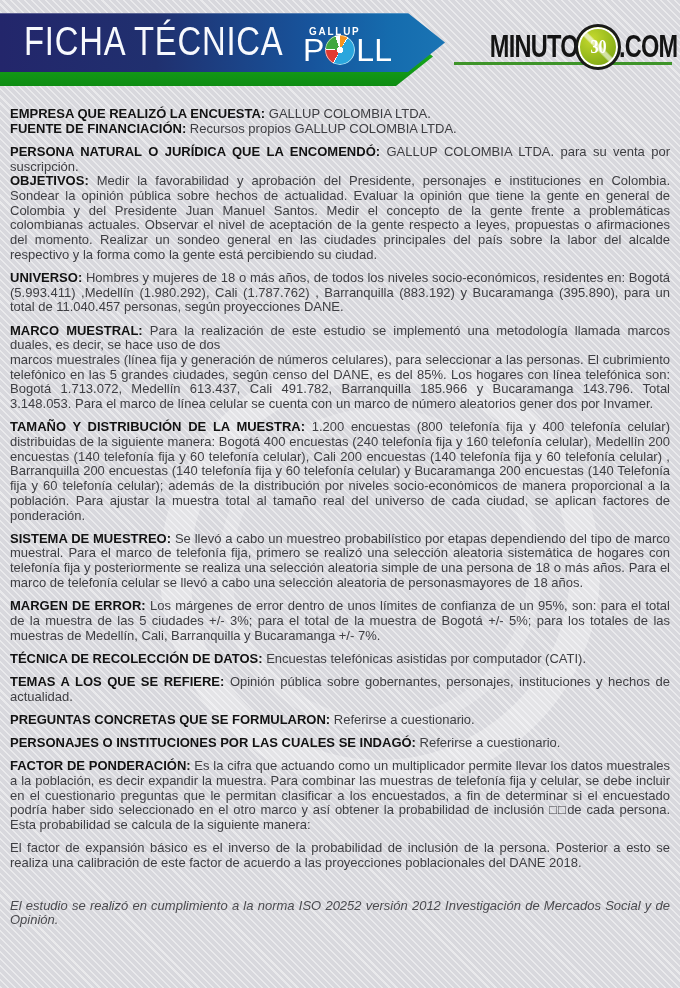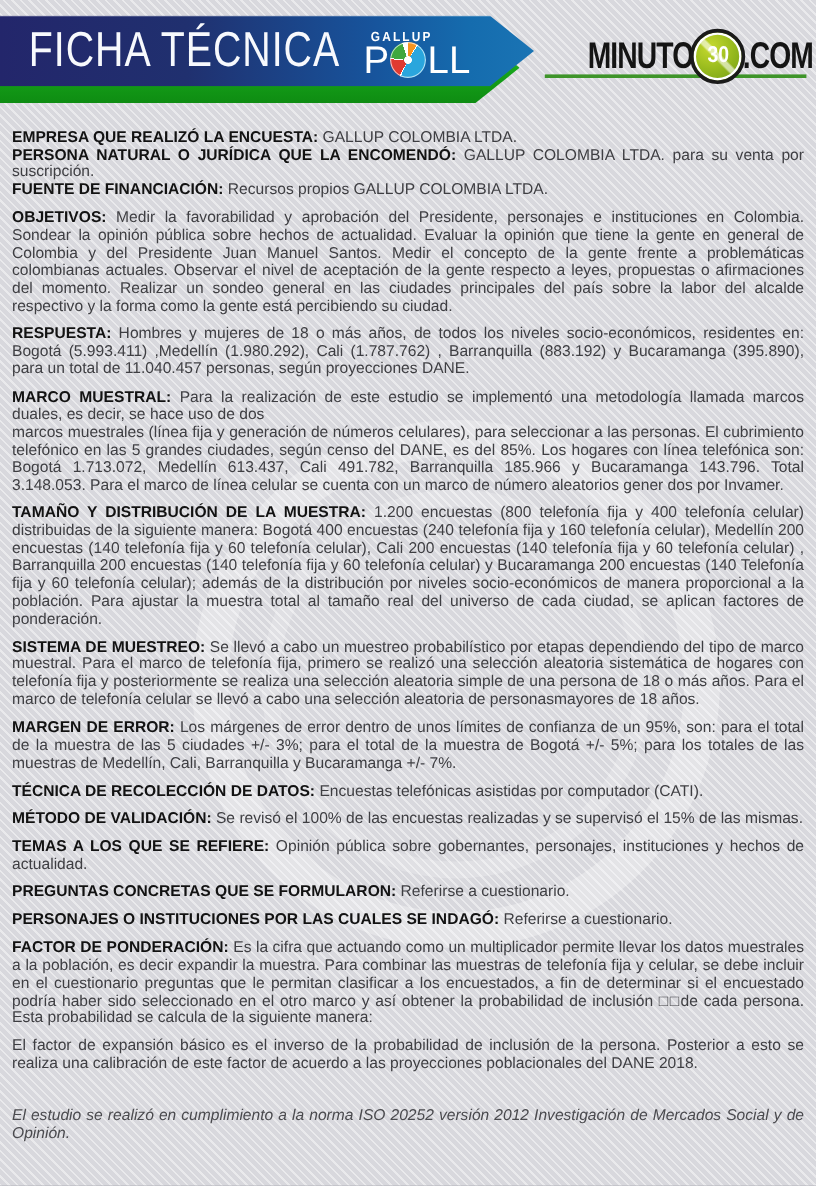--- a/index.html
+++ b/index.html
@@ -80,20 +80,21 @@
   .m-tld{transform-origin:left center;}
   .m-circle{
     position:relative;flex:0 0 auto;width:40px;height:40px;margin:0 -2px;
     border-radius:50%;border:3px solid #1a1a1a;
     background:
       linear-gradient(45deg, rgba(0,0,0,0) 44%, rgba(255,255,255,.6) 47%, rgba(255,255,255,.6) 53%, rgba(0,0,0,0) 56%),
       radial-gradient(circle at 35% 30%, #c6da2e, #93b71c 55%, #6f9a12);
     box-shadow:inset 0 0 0 2px #ffffff;
     display:flex;align-items:center;justify-content:center;
     z-index:1;
+    font-family:Liberation Serif, serif;
   }
   .m-circle i{font-style:normal;font-weight:800;font-size:19px;color:#fff;transform:scaleX(.85);}
   
   .content{
     position:relative;z-index:1;
     padding:11px 10px 0 10px;
     color:#3e3e42;
     font-size:13px;line-height:14.7px;
   }
   .para{margin:0 0 8.5px;text-align:justify;}
@@ -131,42 +132,41 @@
             <i>30</i>
           </span>
         <span class="m-tld">.COM</span>
       </div>
     </div>
   </div>
 
   <div class="content" id="content">
     <p class="para tight"><b class="lbl">EMPRESA QUE REALIZÓ LA ENCUESTA: </b><span class="txt">GALLUP COLOMBIA LTDA.</span></p>
 
+    <p class="para"><b class="lbl">FUENTE DE FINANCIACIÓN: </b><span class="txt">Recursos propios GALLUP COLOMBIA LTDA.</span></p>
+
     <p class="para tight"><b class="lbl">PERSONA NATURAL O JURÍDICA QUE LA ENCOMENDÓ: </b><span class="txt">GALLUP COLOMBIA LTDA. para su venta por suscripción.</span></p>
-
-    <p class="para"><b class="lbl">FUENTE DE FINANCIACIÓN: </b><span class="txt">Recursos propios GALLUP COLOMBIA LTDA.</span></p>
 
     <p class="para"><b class="lbl">OBJETIVOS: </b><span class="txt">Medir la favorabilidad y aprobación del Presidente, personajes e instituciones en Colombia. Sondear la opinión pública sobre hechos de actualidad. Evaluar la opinión que tiene la gente en general de Colombia y del Presidente Juan Manuel Santos. Medir el concepto de la gente frente a problemáticas colombianas actuales. Observar el nivel de aceptación de la gente respecto a leyes, propuestas o afirmaciones del momento. Realizar un sondeo general en las ciudades principales del país sobre la labor del alcalde respectivo y la forma como la gente está percibiendo su ciudad.</span></p>
 
-    <p class="para"><b class="lbl">RESPUESTA: </b><span class="txt">Hombres y mujeres de 18 o más años, de todos los niveles socio-económicos, residentes en: Bogotá (5.993.411) ,Medellín (1.980.292), Cali (1.787.762) , Barranquilla (883.192) y Bucaramanga (395.890), para un total de 11.040.457 personas, según proyecciones DANE.</span></p>
+    <p class="para"><b class="lbl">UNIVERSO: </b><span class="txt">Hombres y mujeres de 18 o más años, de todos los niveles socio-económicos, residentes en: Bogotá (5.993.411) ,Medellín (1.980.292), Cali (1.787.762) , Barranquilla (883.192) y Bucaramanga (395.890), para un total de 11.040.457 personas, según proyecciones DANE.</span></p>
 
     <p class="para preline"><b class="lbl">MARCO MUESTRAL: </b><span class="txt">Para la realización de este estudio se implementó una metodología llamada marcos duales, es decir, se hace uso de dos
 marcos muestrales (línea fija y generación de números celulares), para seleccionar a las personas. El cubrimiento telefónico en las 5 grandes ciudades, según censo del DANE, es del 85%. Los hogares con línea telefónica son: Bogotá 1.713.072, Medellín 613.437, Cali 491.782, Barranquilla 185.966 y Bucaramanga 143.796. Total 3.148.053. Para el marco de línea celular se cuenta con un marco de número aleatorios gener dos por Invamer.</span></p>
 
     <p class="para"><b class="lbl">TAMAÑO Y DISTRIBUCIÓN DE LA MUESTRA: </b><span class="txt">1.200 encuestas (800 telefonía fija y 400 telefonía celular) distribuidas de la siguiente manera: Bogotá 400 encuestas (240 telefonía fija y 160 telefonía celular), Medellín 200 encuestas (140 telefonía fija y 60 telefonía celular), Cali 200 encuestas (140 telefonía fija y 60 telefonía celular) , Barranquilla 200 encuestas (140 telefonía fija y 60 telefonía celular) y Bucaramanga 200 encuestas (140 Telefonía fija y 60 telefonía celular); además de la distribución por niveles socio-económicos de manera proporcional a la población. Para ajustar la muestra total al tamaño real del universo de cada ciudad, se aplican factores de ponderación.</span></p>
 
     <p class="para"><b class="lbl">SISTEMA DE MUESTREO: </b><span class="txt">Se llevó a cabo un muestreo probabilístico por etapas dependiendo del tipo de marco muestral. Para el marco de telefonía fija, primero se realizó una selección aleatoria sistemática de hogares con telefonía fija y posteriormente se realiza una selección aleatoria simple de una persona de 18 o más años. Para el marco de telefonía celular se llevó a cabo una selección aleatoria de personasmayores de 18 años.</span></p>
 
     <p class="para"><b class="lbl">MARGEN DE ERROR: </b><span class="txt">Los márgenes de error dentro de unos límites de confianza de un 95%, son: para el total de la muestra de las 5 ciudades +/- 3%; para el total de la muestra de Bogotá +/- 5%; para los totales de las muestras de Medellín, Cali, Barranquilla y Bucaramanga +/- 7%.</span></p>
 
     <p class="para"><b class="lbl">TÉCNICA DE RECOLECCIÓN DE DATOS: </b><span class="txt">Encuestas telefónicas asistidas por computador (CATI).</span></p>
 
 
 
-    <p class="para"><b class="lbl">MÉTODO DE VALIDACIÓN: </b><span class="txt">Se revisó el 100% de las encuestas realizadas y se supervisó el 15% de las mismas.</span></p>
 
     <p class="para"><b class="lbl">TEMAS A LOS QUE SE REFIERE: </b><span class="txt">Opinión pública sobre gobernantes, personajes, instituciones y hechos de actualidad.</span></p>
 
 
     <p class="para"><b class="lbl">PREGUNTAS CONCRETAS QUE SE FORMULARON: </b><span class="txt">Referirse a cuestionario.</span></p>
 
     <p class="para"><b class="lbl">PERSONAJES O INSTITUCIONES POR LAS CUALES SE INDAGÓ: </b><span class="txt">Referirse a cuestionario.</span></p>
 
     <p class="para"><b class="lbl">FACTOR DE PONDERACIÓN: </b><span class="txt">Es la cifra que actuando como un multiplicador permite llevar los datos muestrales a la población, es decir expandir la muestra. Para combinar las muestras de telefonía fija y celular, se debe incluir en el cuestionario preguntas que le permitan clasificar a los encuestados, a fin de determinar si el encuestado podría haber sido seleccionado en el otro marco y así obtener la probabilidad de inclusión □□de cada persona. Esta probabilidad se calcula de la siguiente manera:</span></p>
 

